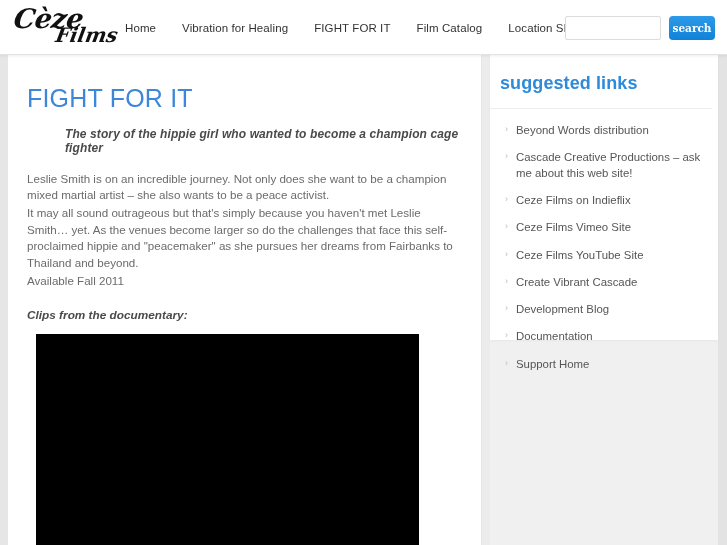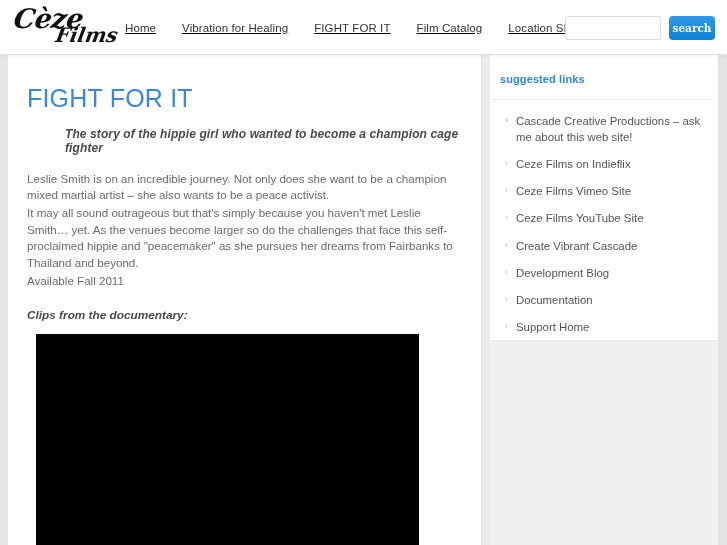--- a/index.html
+++ b/index.html
@@ -51,21 +51,20 @@
     font-size: 20px;
     letter-spacing: 0px;
     transform: skewX(-10deg);
   }
 
   #mainnav {
     position: absolute; left: 112px; top: 0;
     height: 55px;
     display: flex; align-items: center;
     gap: 0px;
-    text-decoration: underline;
   }
   #mainnav a {
     display: block;
     padding: 0 13px;
     font-size: 11.5px;
     color: #333333;
     text-decoration: none;
     white-space: nowrap;
     letter-spacing: 0.1px;
   }
@@ -155,21 +154,21 @@
     left: 490px; top: 55px;
     width: 228px;
     height: 285px;
     background: #ffffff;
     z-index: 5;
     box-shadow: 0 1px 2px rgba(0,0,0,0.04);
   }
   #sidebar-title {
     margin: 0;
     padding: 18px 0 0 10px;
-    font-size: 11px;
+    font-size: 18px;
     font-weight: bold;
     color: #2e8ada;
     letter-spacing: 0.1px;
   }
   #sidebar-divider {
     margin: 14px 6px 0 0;
     height: 1px;
     background: #ededed;
   }
   #sidebar ul {
@@ -267,21 +266,21 @@
 
       <div class="video"></div>
 
     </div>
   </main>
 
   <aside id="sidebar">
     <h2 id="sidebar-title">suggested links</h2>
     <div id="sidebar-divider"></div>
     <ul>
-      <li><span class="bullet">›</span></li>
+      <li><span class="bullet">›</span><span>Beyond Words distribution</span></li>
       <li><span class="bullet">›</span><span>Cascade Creative Productions – ask me about this web site!</span></li>
       <li><span class="bullet">›</span><span>Ceze Films on Indieflix</span></li>
       <li><span class="bullet">›</span><span>Ceze Films Vimeo Site</span></li>
       <li><span class="bullet">›</span><span>Ceze Films YouTube Site</span></li>
       <li><span class="bullet">›</span><span>Create Vibrant Cascade</span></li>
       <li><span class="bullet">›</span><span>Development Blog</span></li>
       <li><span class="bullet">›</span><span>Documentation</span></li>
       <li><span class="bullet">›</span><span>Support Home</span></li>
     </ul>
   </aside>

